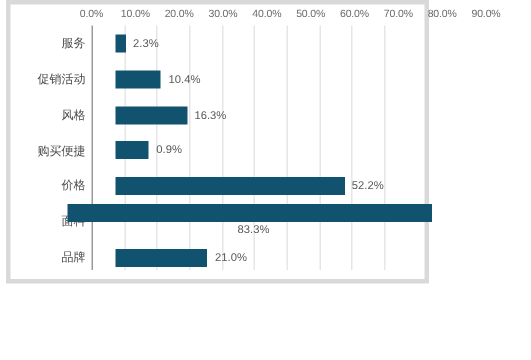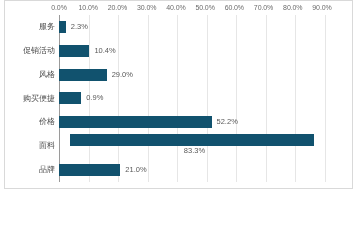--- a/index.html
+++ b/index.html
@@ -11,23 +11,23 @@
     width: 354px;
     height: 194px;
     font-family: "Liberation Sans", "DejaVu Sans", sans-serif;
     overflow: hidden;
   }
 
   #chart-frame {
     position: absolute;
     left: 4px;
     top: 0px;
-    width: 349px;
+    width: 282px;
     height: 189px;
-    border: 1px solid #be185d;
+    border: 3px solid #be185d;
     box-sizing: border-box;
     background: #ffffff;
   }
 
   
   #x-axis-labels {
     position: absolute;
     left: 0;
     top: 2px;
     height: 12px;
@@ -69,21 +69,21 @@
     width: 1px;
   }
 
   
   #rows {
     position: absolute;
     left: 0; top: 0; right: 0; bottom: 0;
   }
   .bar-row {
     position: absolute;
-    left: 0;
+    left: 16px;
     right: 0;
     display: flex;
     align-items: center;
   }
   .bar {
     height: 12px;
     background: #11526e;
     flex: none;
   }
   .bar-value {
@@ -157,21 +157,21 @@
         <div class="bar-row" style="top: 0px; height: 23.8571px;">
           <div class="bar" style="width: 6.72111px; background: rgb(17, 82, 110);"></div>
           <span class="bar-value" style="color: rgb(89, 89, 89);">2.3%</span>
         </div>
         <div class="bar-row" style="top: 23.8571px; height: 23.8571px;">
           <div class="bar" style="width: 30.3911px; background: rgb(17, 82, 110);"></div>
           <span class="bar-value" style="color: rgb(89, 89, 89);">10.4%</span>
         </div>
         <div class="bar-row" style="top: 47.7143px; height: 23.8571px;">
           <div class="bar" style="width: 47.6322px; background: rgb(17, 82, 110);"></div>
-          <span class="bar-value" style="color: rgb(89, 89, 89);">29.0%</span>
+          <span class="bar-value" style="color: rgb(89, 89, 89);">16.3%</span>
         </div>
         <div class="bar-row" style="top: 71.5714px; height: 23.8571px;">
           <div class="bar" style="width: 22.2089px; background: rgb(17, 82, 110);"></div>
           <span class="bar-value" style="color: rgb(89, 89, 89);">0.9%</span>
         </div>
         <div class="bar-row" style="top: 95.4286px; height: 23.8571px;">
           <div class="bar" style="width: 152.54px; background: rgb(17, 82, 110);"></div>
           <span class="bar-value" style="color: rgb(89, 89, 89); text-align: right;">52.2%</span>
         </div>
         <div class="bar-row" style="top: 119.286px; height: 23.8571px; flex-direction: column;">

